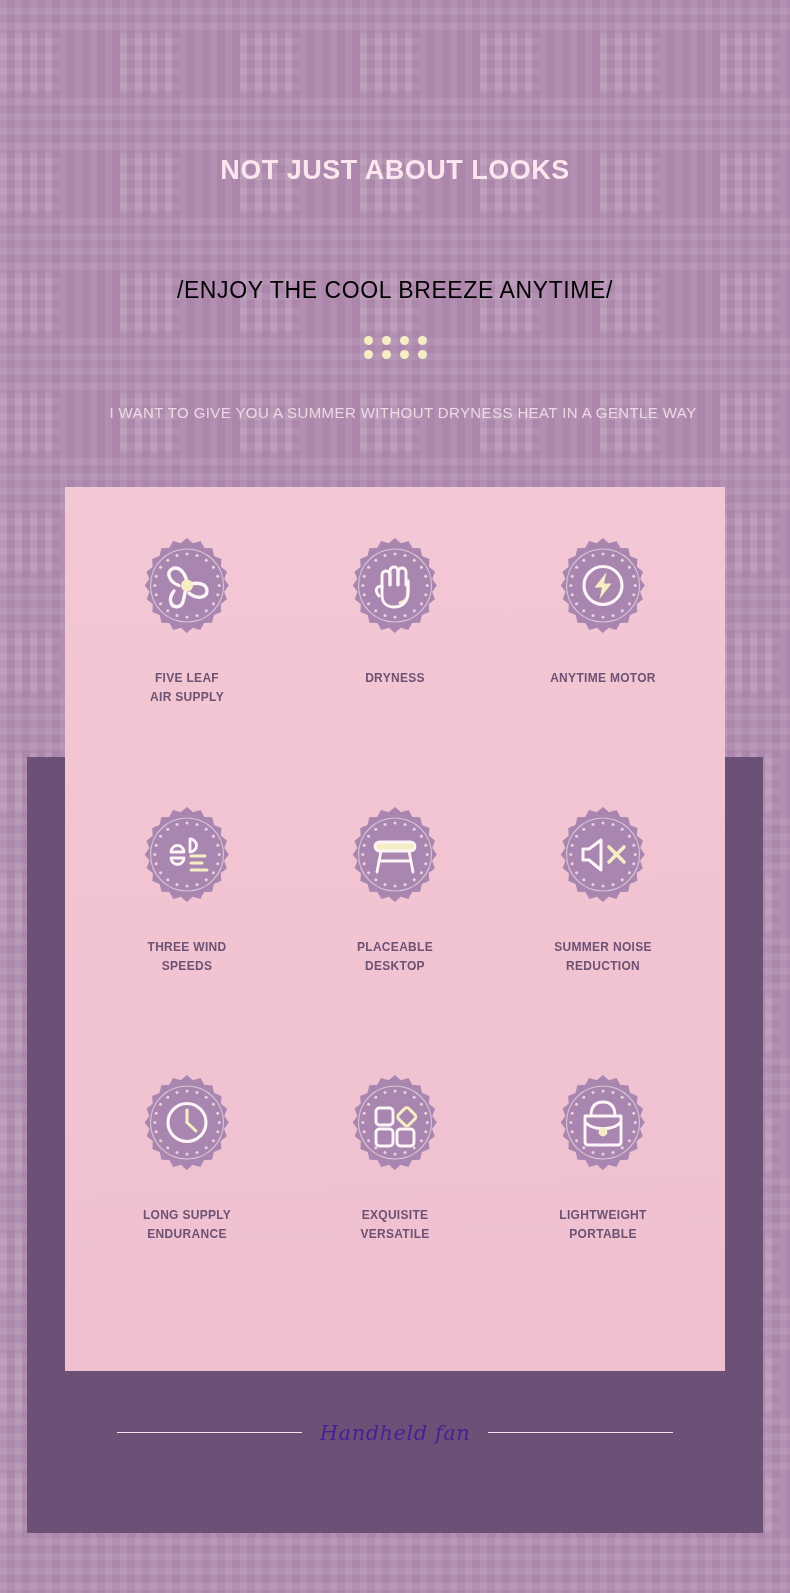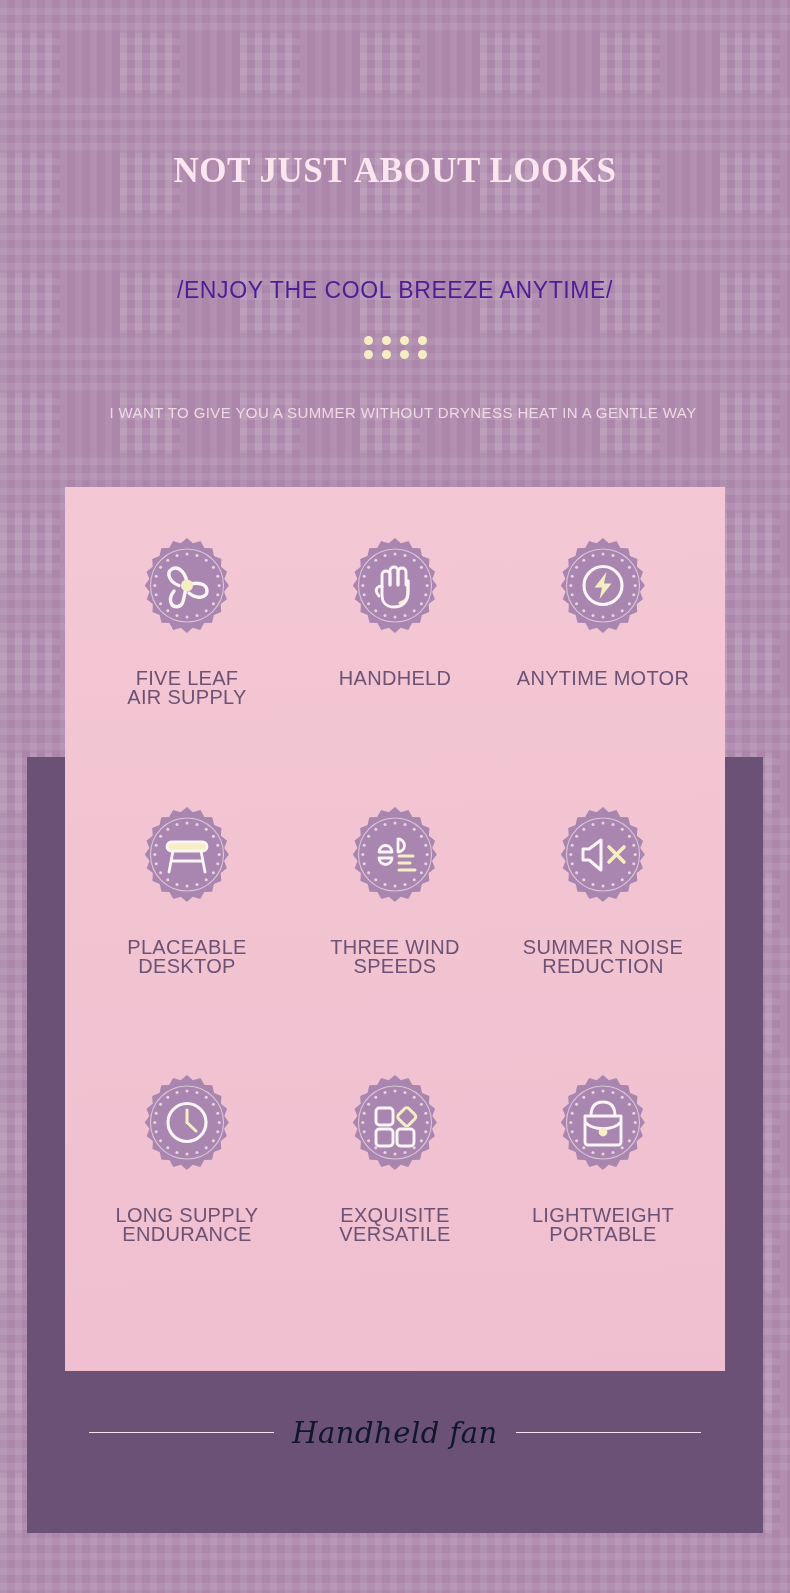--- a/index.html
+++ b/index.html
@@ -50,32 +50,31 @@
       repeating-linear-gradient(0deg, transparent 0 60px, #000 60px 120px);
     mask-image:
       repeating-linear-gradient(0deg, transparent 0 60px, #000 60px 120px);
   }
 
   
   #header { position:absolute; left:0; top:0; width:790px; text-align:center; }
 
   .headline {
     color:#fbe5ee;
-    font-size:35px;
+    font-size:27px;
     font-weight:700;
     letter-spacing:0.5px;
     line-height:45px;
     text-transform:uppercase;
-    font-family:Liberation Serif, serif;
   }
   #headline-wrap { position:absolute; left:0; top:148px; width:790px; }
 
   #subtitle {
     position:absolute; left:0; top:277px; width:790px;
-    color:#4c1d95;
+    color:#000000;
     font-size:23px;
     font-weight:400;
     letter-spacing:0.6px;
   }
 
   #dots {
     position:absolute; left:0; top:336px; width:790px;
     display:flex; flex-direction:column; align-items:center; gap:5px;
   }
   .dot-row { display:flex; gap:9px; }
@@ -121,40 +120,41 @@
     align-items:center;
   }
 
   .badge { position:relative; width:116px; height:116px; }
   .badge svg { display:block; width:116px; height:116px; }
 
   .cell-label {
     margin-top:18px;
     text-align:center;
     color:#6d5274;
-    font-size:20px;
+    font-size:12px;
     line-height:19px;
     letter-spacing:0.3px;
     white-space:pre-line;
+    font-weight:bold;
   }
 
   
   #footer {
     position:absolute;
     left:27px; top:1405px;
     width:736px; height:55px;
     display:flex; align-items:center; justify-content:center;
     gap:18px;
   }
   .rule { height:1.5px; background:#f3e3ec; width:185px; }
   #footer-script {
-    color:#0f172a;
+    color:#4c1d95;
     font-family:"DejaVu Serif", serif;
     font-style:italic;
-    font-size:29px;
+    font-size:21px;
     letter-spacing:0.5px;
     white-space:nowrap;
   }
 </style>
 </head>
 <body>
 
 <div id="page">
 
   <div id="weave"></div>
@@ -259,21 +259,21 @@
             <path d="M63 68 C70 66 71 62 71 56 L71 46" stroke="#f7edc4" stroke-width="3" fill="none" stroke-linecap="round"></path>
             <g fill="none" stroke="#fdf4f8" stroke-width="2.9" stroke-linecap="round" stroke-linejoin="round">
               <path d="M45 52 L45 60 C45 68 50 72 57 72 C65 72 71 67 71 58 L71 46"></path>
               <path d="M45 52 L45 40 C45 37.5 46.8 36 49 36 C51.2 36 53 37.5 53 40 L53 50"></path>
               <path d="M53 50 L53 36 C53 33.5 54.8 32 57 32 C59.2 32 61 33.5 61 36 L61 50"></path>
               <path d="M61 50 L61 37 C61 34.5 62.8 33 65 33 C67.2 33 69 34.5 69 37 L69 50"></path>
               <path d="M45 52 C45 52 43 50 40.5 52.5 C38 55 39.5 58 42 61"></path>
             </g>
           </svg>
         </div>
-        <div class="cell-label">HANDHELD</div>
+        <div class="cell-label">DRYNESS</div>
       </div>
 
       <div class="cell">
         <div class="badge">
           <svg viewBox="0 0 116 116">
             <use href="#scallop1" fill="#a886b0"></use>
             <circle cx="58" cy="50.5" r="36.5" fill="none" stroke="#e7cfdd" stroke-width="1.1" opacity="0.85"></circle>
             <g fill="#f1dce7" opacity="0.9">
               <circle cx="58" cy="19" r="1.5"></circle>
                 <circle cx="68" cy="20.6" r="1.5"></circle>
@@ -294,20 +294,63 @@
                 <circle cx="27.2" cy="41.2" r="1.5"></circle>
                 <circle cx="31.6" cy="32.3" r="1.5"></circle>
               <circle cx="38.8" cy="25.2" r="1.5"></circle>
                 <circle cx="48" cy="20.6" r="1.5"></circle>
             </g>
             <circle cx="58" cy="50.5" r="19" fill="none" stroke="#fdf4f8" stroke-width="3.1"></circle>
             <path d="M61.5 37 L49.5 52.5 L57 52.5 L54.5 64 L66.5 48.5 L59 48.5 Z" fill="#f7edc4"></path>
           </svg>
         </div>
         <div class="cell-label">ANYTIME MOTOR</div>
+      </div>
+
+      <div class="cell">
+        <div class="badge">
+          <svg viewBox="0 0 116 116">
+            <use href="#scallop1" fill="#a886b0"></use>
+            <circle cx="58" cy="50.5" r="36.5" fill="none" stroke="#e7cfdd" stroke-width="1.1" opacity="0.85"></circle>
+            <g fill="#f1dce7" opacity="0.9">
+              <circle cx="58" cy="19" r="1.5"></circle>
+                <circle cx="68" cy="20.6" r="1.5"></circle>
+                <circle cx="77.2" cy="25.2" r="1.5"></circle>
+              <circle cx="84.4" cy="32.3" r="1.5"></circle>
+                <circle cx="88.8" cy="41.2" r="1.5"></circle>
+                <circle cx="90.2" cy="50.5" r="1.5"></circle>
+              <circle cx="88.8" cy="59.8" r="1.5"></circle>
+                <circle cx="84.4" cy="68.7" r="1.5"></circle>
+                <circle cx="77.2" cy="75.8" r="1.5"></circle>
+              <circle cx="68" cy="80.4" r="1.5"></circle>
+                <circle cx="58" cy="82" r="1.5"></circle>
+                <circle cx="48" cy="80.4" r="1.5"></circle>
+              <circle cx="38.8" cy="75.8" r="1.5"></circle>
+                <circle cx="31.6" cy="68.7" r="1.5"></circle>
+                <circle cx="27.2" cy="59.8" r="1.5"></circle>
+              <circle cx="25.8" cy="50.5" r="1.5"></circle>
+                <circle cx="27.2" cy="41.2" r="1.5"></circle>
+                <circle cx="31.6" cy="32.3" r="1.5"></circle>
+              <circle cx="38.8" cy="25.2" r="1.5"></circle>
+                <circle cx="48" cy="20.6" r="1.5"></circle>
+            </g>
+            <g fill="none" stroke="#fdf4f8" stroke-width="2.8" stroke-linejoin="round">
+              <path d="M55 48 L42 48 A6.5 6.5 0 0 1 55 48 Z"></path>
+              <path d="M61 48 L61 35 A6.5 6.5 0 0 1 61 48 Z"></path>
+              <path d="M55 54 L42 54 A6.5 6.5 0 0 0 55 54 Z"></path>
+            </g>
+            <g stroke="#f7edc4" stroke-width="3" stroke-linecap="round">
+              <path d="M62 52 L76 52"></path>
+              <path d="M62 59 L73 59"></path>
+              <path d="M62 66 L78 66"></path>
+            </g>
+          </svg>
+        </div>
+        <div class="cell-label">THREE WIND
+SPEEDS</div>
       </div>
 
       <div class="cell">
         <div class="badge">
           <svg viewBox="0 0 116 116">
             <use href="#scallop1" fill="#a886b0"></use>
             <circle cx="58" cy="50.5" r="36.5" fill="none" stroke="#e7cfdd" stroke-width="1.1" opacity="0.85"></circle>
             <g fill="#f1dce7" opacity="0.9">
               <circle cx="58" cy="19" r="1.5"></circle>
                 <circle cx="68" cy="20.6" r="1.5"></circle>
@@ -362,63 +405,20 @@
                 <circle cx="48" cy="80.4" r="1.5"></circle>
               <circle cx="38.8" cy="75.8" r="1.5"></circle>
                 <circle cx="31.6" cy="68.7" r="1.5"></circle>
                 <circle cx="27.2" cy="59.8" r="1.5"></circle>
               <circle cx="25.8" cy="50.5" r="1.5"></circle>
                 <circle cx="27.2" cy="41.2" r="1.5"></circle>
                 <circle cx="31.6" cy="32.3" r="1.5"></circle>
               <circle cx="38.8" cy="25.2" r="1.5"></circle>
                 <circle cx="48" cy="20.6" r="1.5"></circle>
             </g>
-            <g fill="none" stroke="#fdf4f8" stroke-width="2.8" stroke-linejoin="round">
-              <path d="M55 48 L42 48 A6.5 6.5 0 0 1 55 48 Z"></path>
-              <path d="M61 48 L61 35 A6.5 6.5 0 0 1 61 48 Z"></path>
-              <path d="M55 54 L42 54 A6.5 6.5 0 0 0 55 54 Z"></path>
-            </g>
-            <g stroke="#f7edc4" stroke-width="3" stroke-linecap="round">
-              <path d="M62 52 L76 52"></path>
-              <path d="M62 59 L73 59"></path>
-              <path d="M62 66 L78 66"></path>
-            </g>
-          </svg>
-        </div>
-        <div class="cell-label">THREE WIND
-SPEEDS</div>
-      </div>
-
-      <div class="cell">
-        <div class="badge">
-          <svg viewBox="0 0 116 116">
-            <use href="#scallop1" fill="#a886b0"></use>
-            <circle cx="58" cy="50.5" r="36.5" fill="none" stroke="#e7cfdd" stroke-width="1.1" opacity="0.85"></circle>
-            <g fill="#f1dce7" opacity="0.9">
-              <circle cx="58" cy="19" r="1.5"></circle>
-                <circle cx="68" cy="20.6" r="1.5"></circle>
-                <circle cx="77.2" cy="25.2" r="1.5"></circle>
-              <circle cx="84.4" cy="32.3" r="1.5"></circle>
-                <circle cx="88.8" cy="41.2" r="1.5"></circle>
-                <circle cx="90.2" cy="50.5" r="1.5"></circle>
-              <circle cx="88.8" cy="59.8" r="1.5"></circle>
-                <circle cx="84.4" cy="68.7" r="1.5"></circle>
-                <circle cx="77.2" cy="75.8" r="1.5"></circle>
-              <circle cx="68" cy="80.4" r="1.5"></circle>
-                <circle cx="58" cy="82" r="1.5"></circle>
-                <circle cx="48" cy="80.4" r="1.5"></circle>
-              <circle cx="38.8" cy="75.8" r="1.5"></circle>
-                <circle cx="31.6" cy="68.7" r="1.5"></circle>
-                <circle cx="27.2" cy="59.8" r="1.5"></circle>
-              <circle cx="25.8" cy="50.5" r="1.5"></circle>
-                <circle cx="27.2" cy="41.2" r="1.5"></circle>
-                <circle cx="31.6" cy="32.3" r="1.5"></circle>
-              <circle cx="38.8" cy="25.2" r="1.5"></circle>
-                <circle cx="48" cy="20.6" r="1.5"></circle>
-            </g>
             <path d="M56 36 L44 45 L38 45 L38 56 L44 56 L56 66 Z" fill="none" stroke="#fdf4f8" stroke-width="3" stroke-linejoin="round"></path>
             <g stroke="#f7edc4" stroke-width="3.6" stroke-linecap="round">
               <path d="M64 43 L79 58"></path>
               <path d="M79 43 L64 58"></path>
             </g>
           </svg>
         </div>
         <div class="cell-label">SUMMER NOISE
 REDUCTION</div>
       </div>

